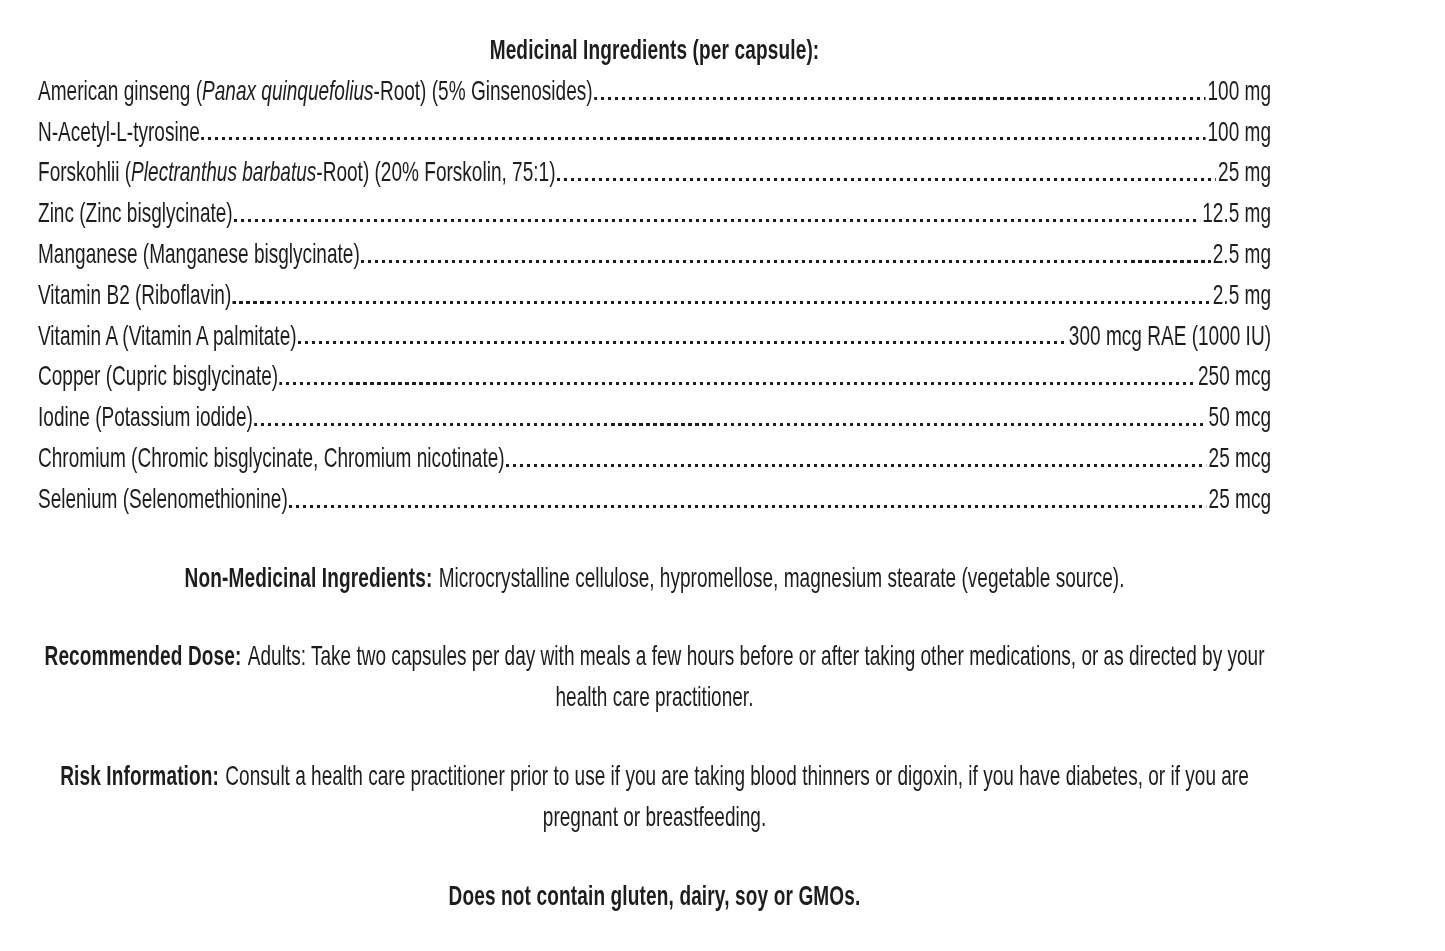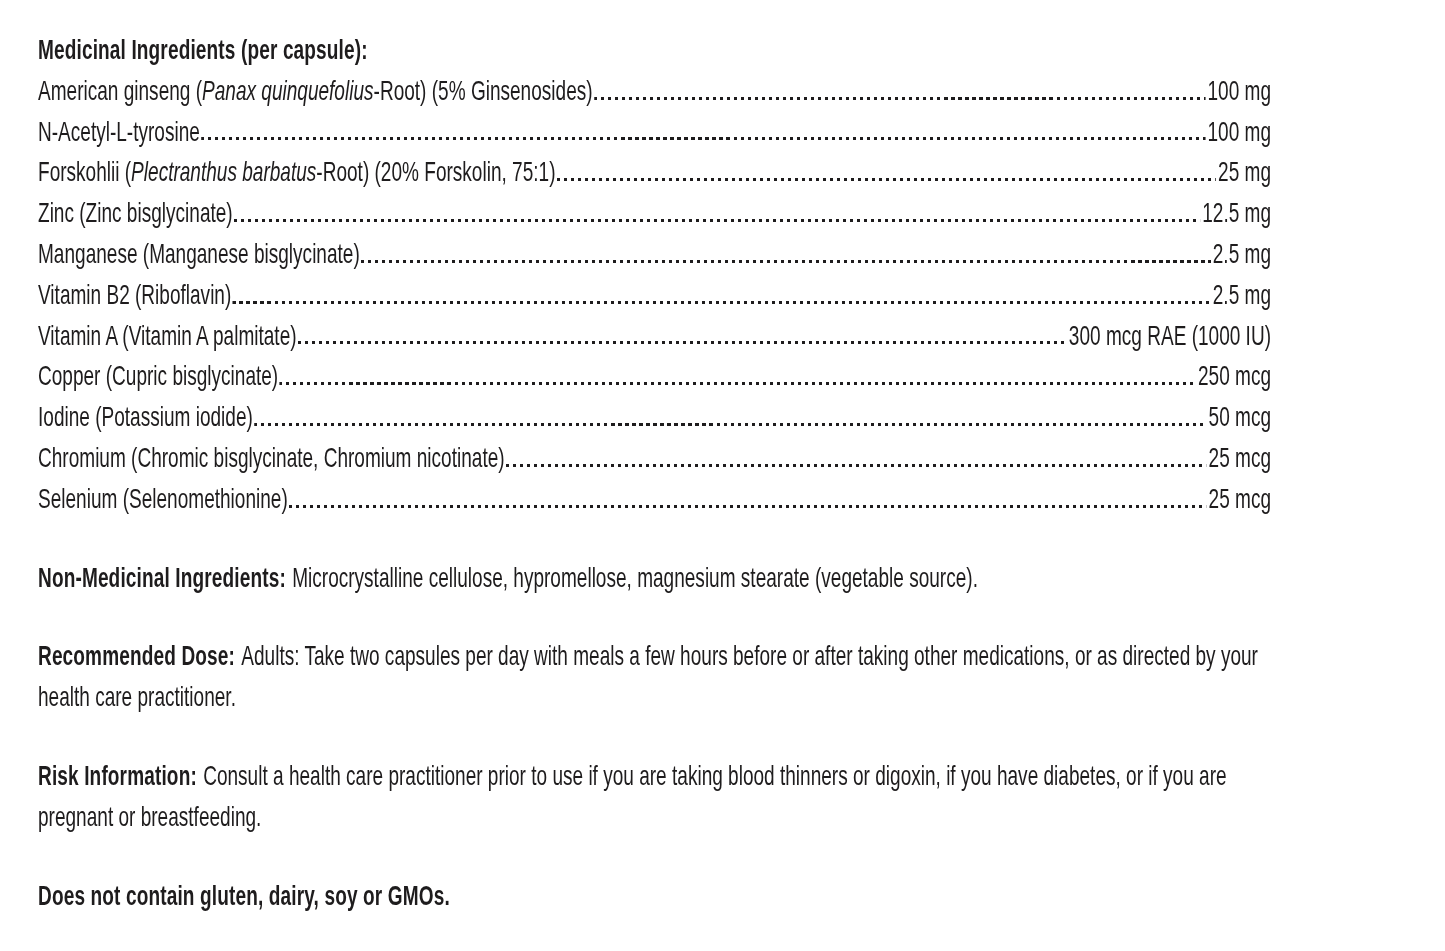--- a/index.html
+++ b/index.html
@@ -11,20 +11,21 @@
     overflow: hidden;
   }
   .page {
     box-sizing: border-box;
     width: 1309px;
     height: 951px;
     padding: 30px 38px;
     background: #ffffff;
     font-family: "Liberation Sans", sans-serif;
     color: #1e1c1d;
+    text-align: center;
   }
   
   .condense {
     width: 147.06%;
     transform: scaleX(0.68);
     transform-origin: left top;
     font-size: 28px;
     line-height: 40.8px;
   }
   .heading {

